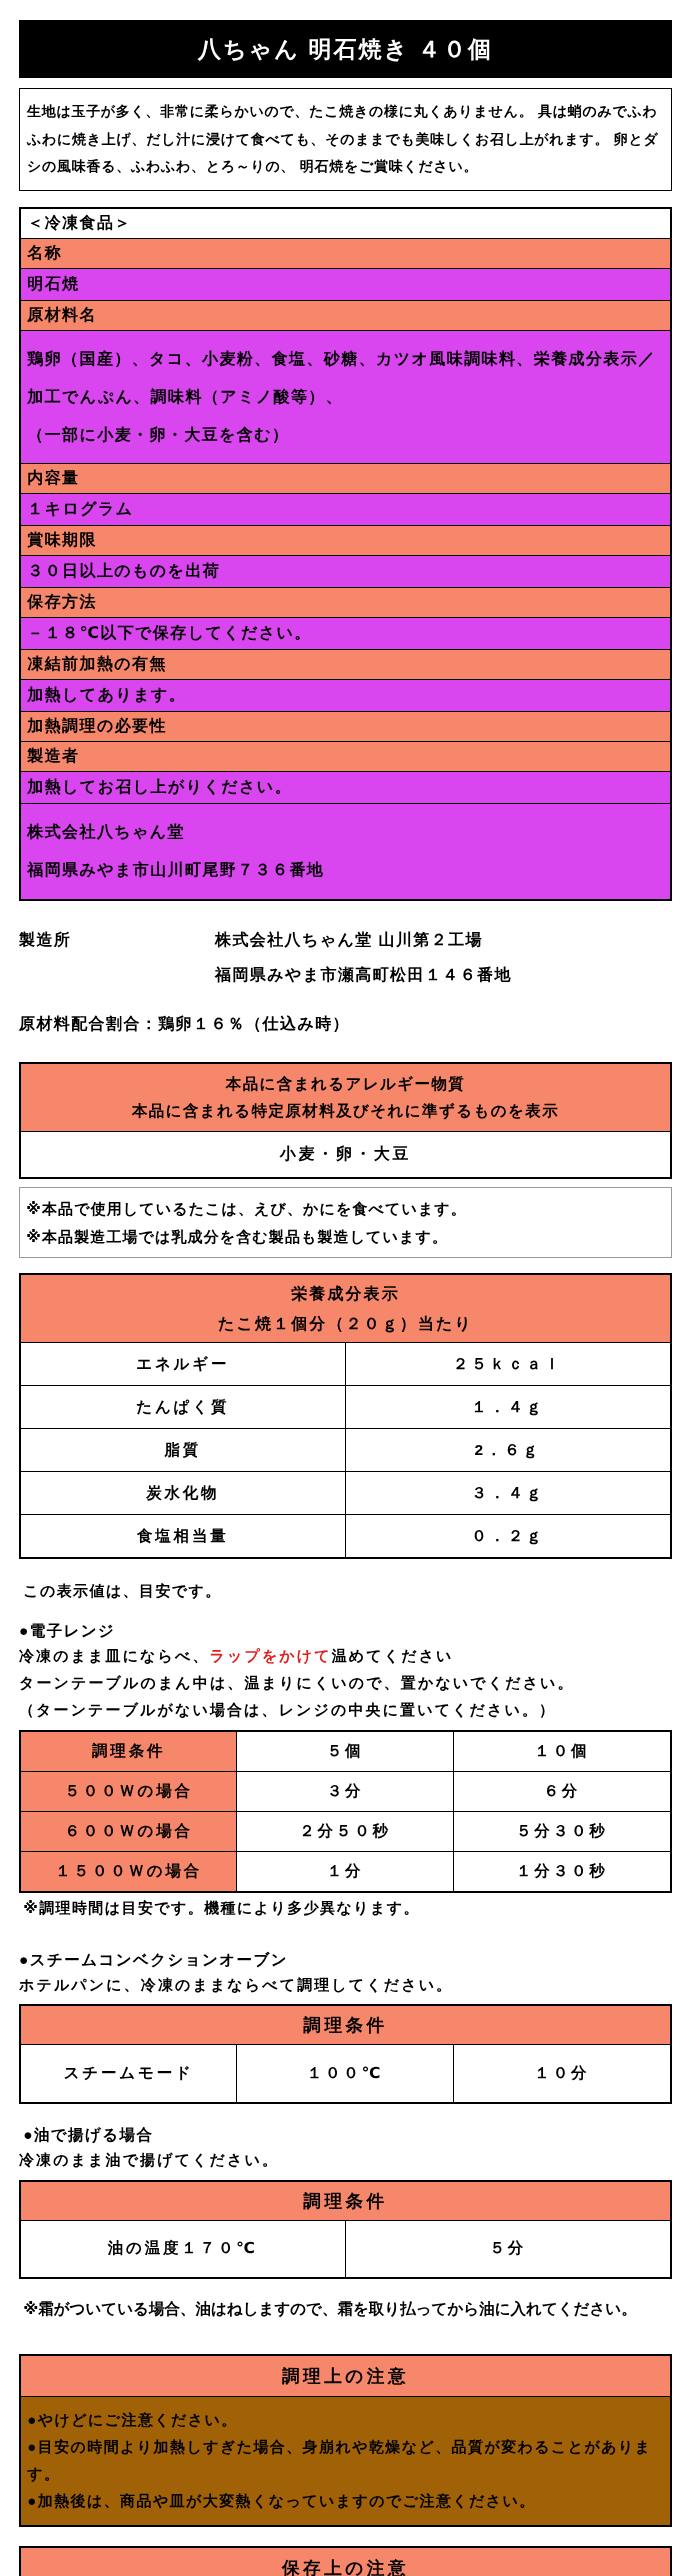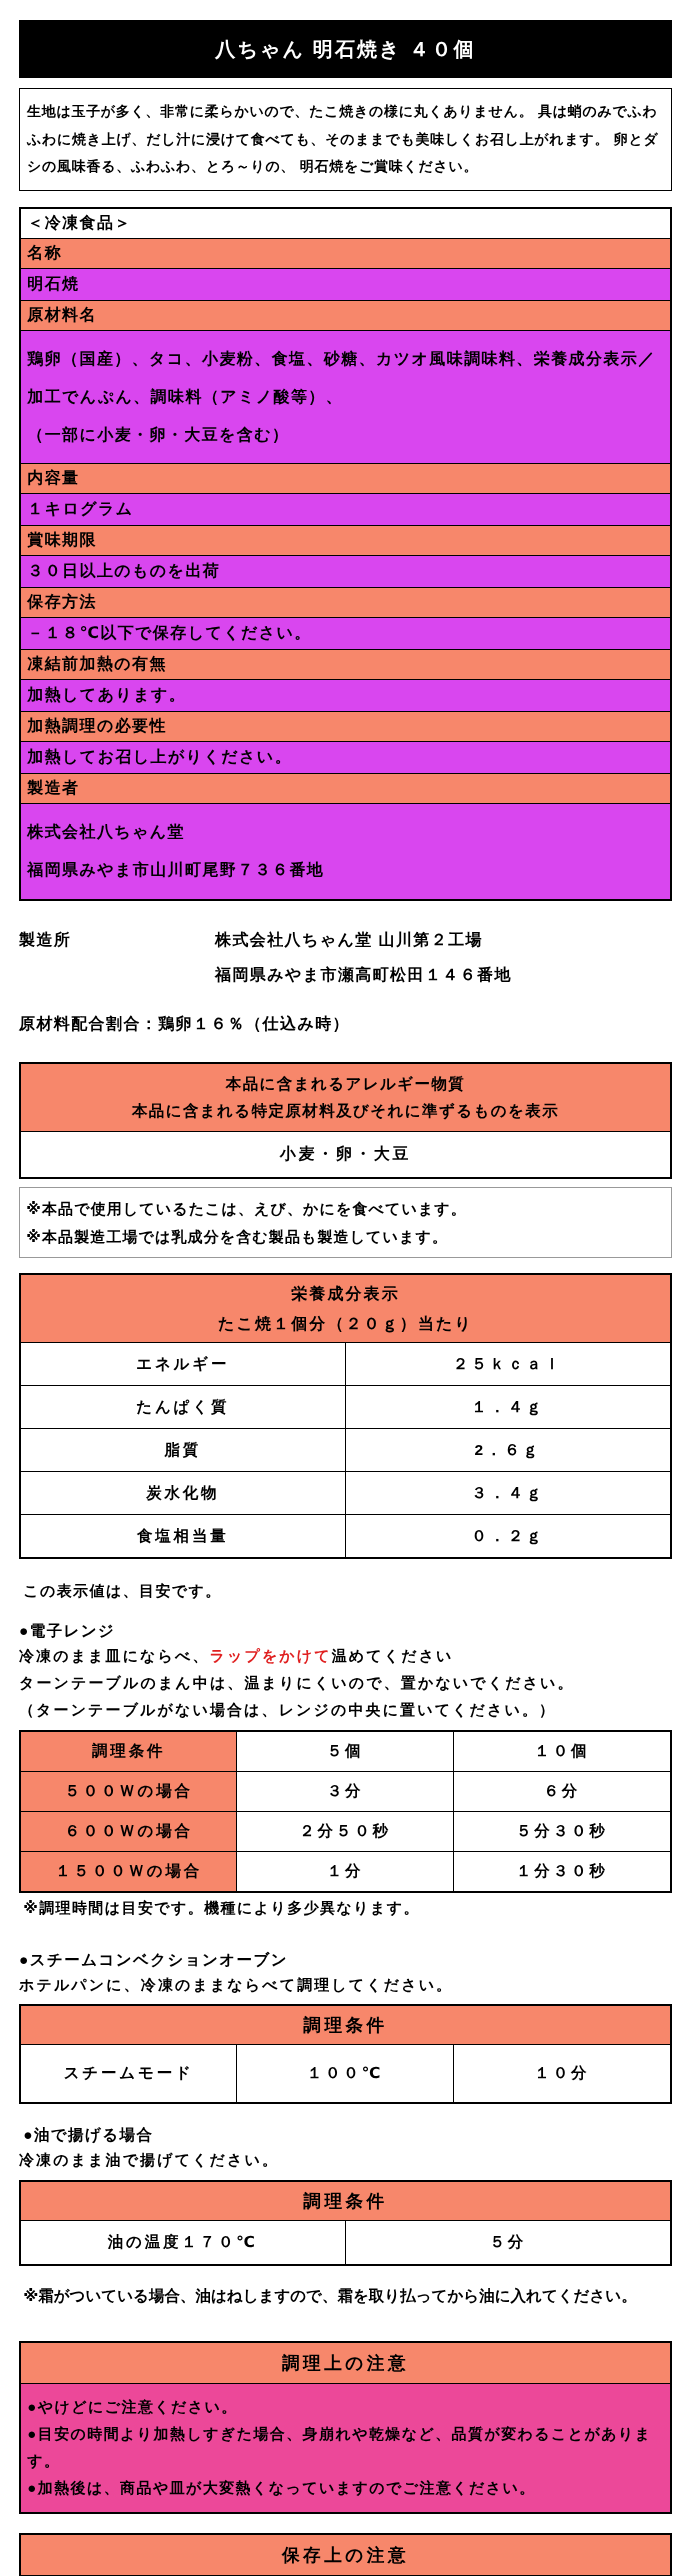--- a/index.html
+++ b/index.html
@@ -20,21 +20,21 @@
   }
   .page{padding:20px 19px 11.3px;}
 
   
   .title-bar{
     background:var(--title-bg);
     color:var(--title-fg);
     border:1.4px solid #000;
     height:58px;
     display:flex;align-items:center;justify-content:center;
-    font-size:20px;letter-spacing:2.1px;
+    font-size:23px;letter-spacing:2.1px;
     margin-bottom:10px;
   }
 
   
   .desc-box{
     border:1.4px solid var(--line);
     padding:9.2px 7px;
     font-size:14px;line-height:27.5px;letter-spacing:0.7px;
     margin-bottom:16px;
   }
@@ -135,33 +135,33 @@
   .cond-row{display:grid;}
   .cond-row.cols3{grid-template-columns:1fr 1fr 1fr;}
   .cond-row.cols2{grid-template-columns:1fr 1fr;}
   .cond-row>div{
     display:flex;align-items:center;justify-content:center;
     font-size:15.5px;letter-spacing:2.8px;background:#fff;
     border-right:1.4px solid var(--line);
   }
   .cond-row>div:last-child{border-right:none;}
   .steam-row>div{height:57px;}
-  .fry-row>div{height:43px;}
+  .fry-row>div{height:56px;}
   .fry-note{margin-top:20px;font-size:15.5px;padding-left:4.2px;}
 
   
   .caution-box{border:2.1px solid var(--line);}
   .caution-box.cooking{margin-top:34px;}
   .caution-box.storage{margin-top:19px;}
   .caution-header{
     background:var(--accent);border-bottom:1.4px solid var(--line);
     height:41px;display:flex;align-items:center;justify-content:center;
     font-size:17.6px;letter-spacing:3.5px;
   }
-  .caution-body{padding:9.2px 6.3px 11.3px;font-size:15px;line-height:27px;letter-spacing:1.4px;background:#ec4899;}
+  .caution-body{padding:9.2px 6.3px 11.3px;font-size:15px;line-height:27px;letter-spacing:1.4px;background:#a16207;}
 </style>
 </head>
 <body>
 
 <div class="page">
 
   <div class="title-bar">
     <span>八ちゃん 明石焼き ４０個</span>
   </div>
 
@@ -185,23 +185,23 @@
     <div class="row label">賞味期限</div>
     <div class="row value">３０日以上のものを出荷</div>
 
     <div class="row label">保存方法</div>
     <div class="row value">－１８℃以下で保存してください。</div>
 
     <div class="row label">凍結前加熱の有無</div>
     <div class="row value">加熱してあります。</div>
 
     <div class="row label">加熱調理の必要性</div>
+    <div class="row label">製造者</div>
+
     <div class="row value">加熱してお召し上がりください。</div>
-
-    <div class="row label">製造者</div>
     <div class="row value multiline">株式会社八ちゃん堂
 福岡県みやま市山川町尾野７３６番地</div>
   </div>
 
   <div class="maker-block">
     <span class="maker-label">製造所</span>
     <span class="maker-value">株式会社八ちゃん堂 山川第２工場
 福岡県みやま市瀬高町松田１４６番地</span>
   </div>
 

